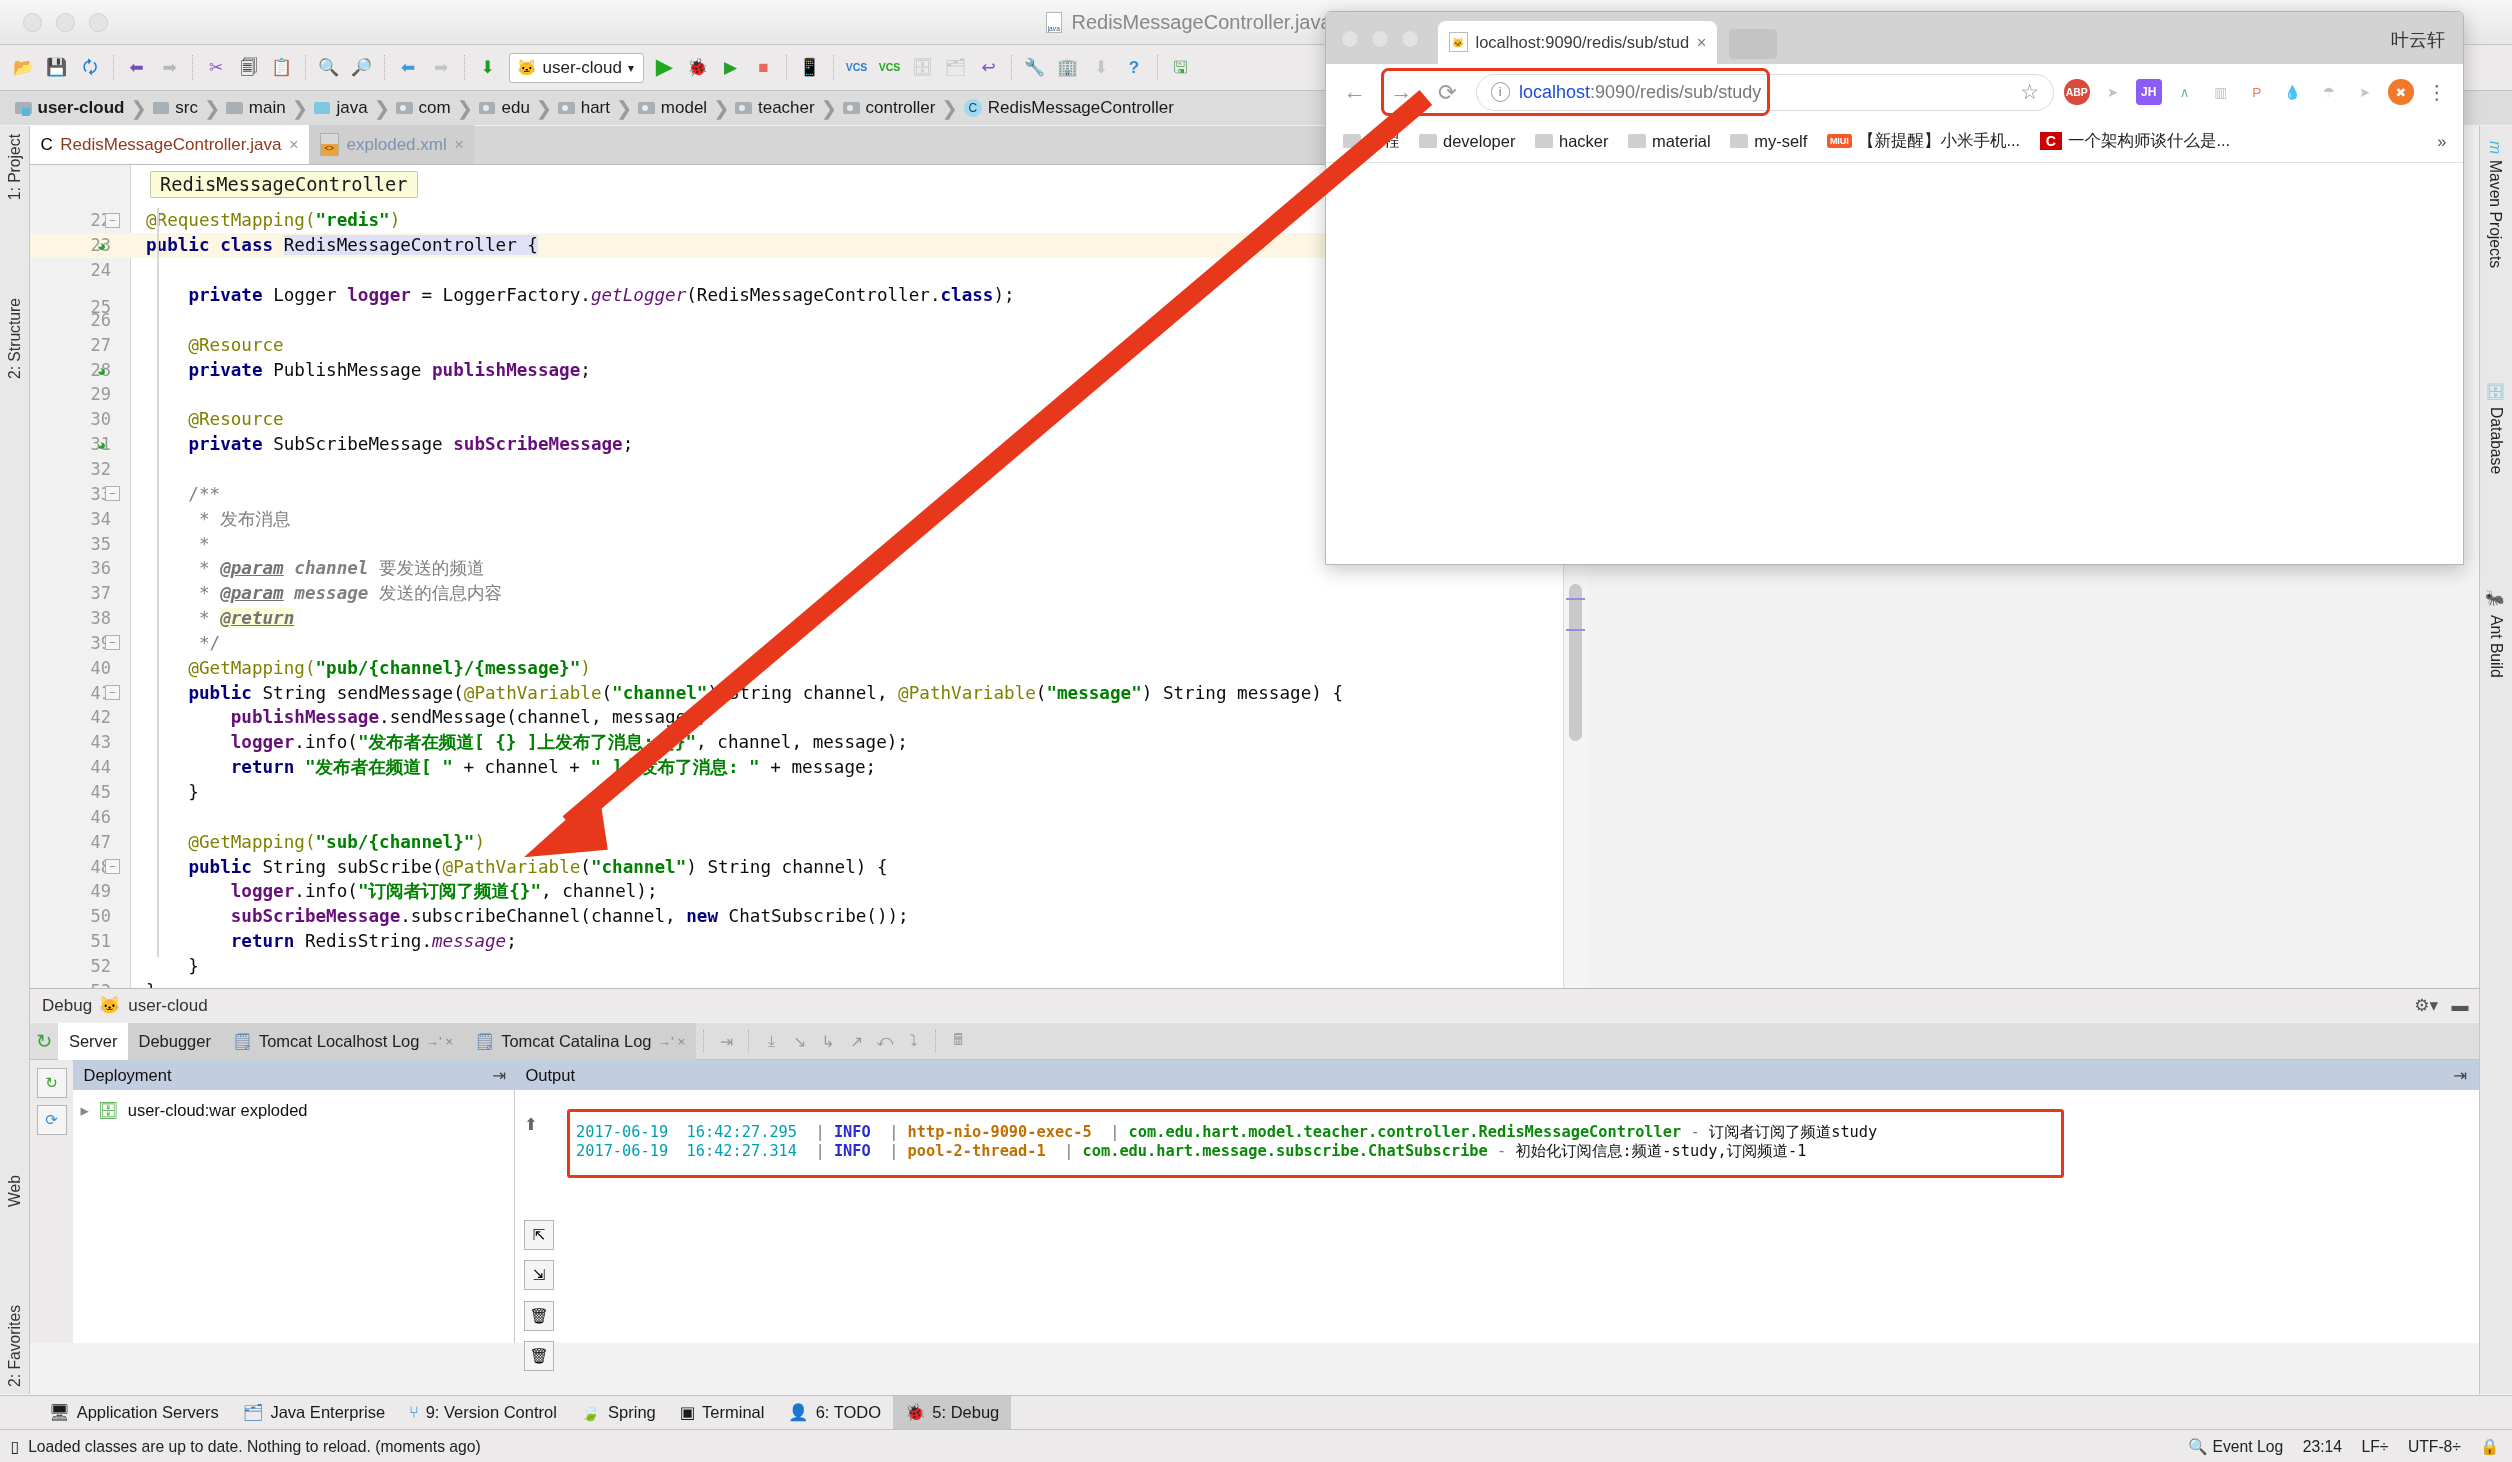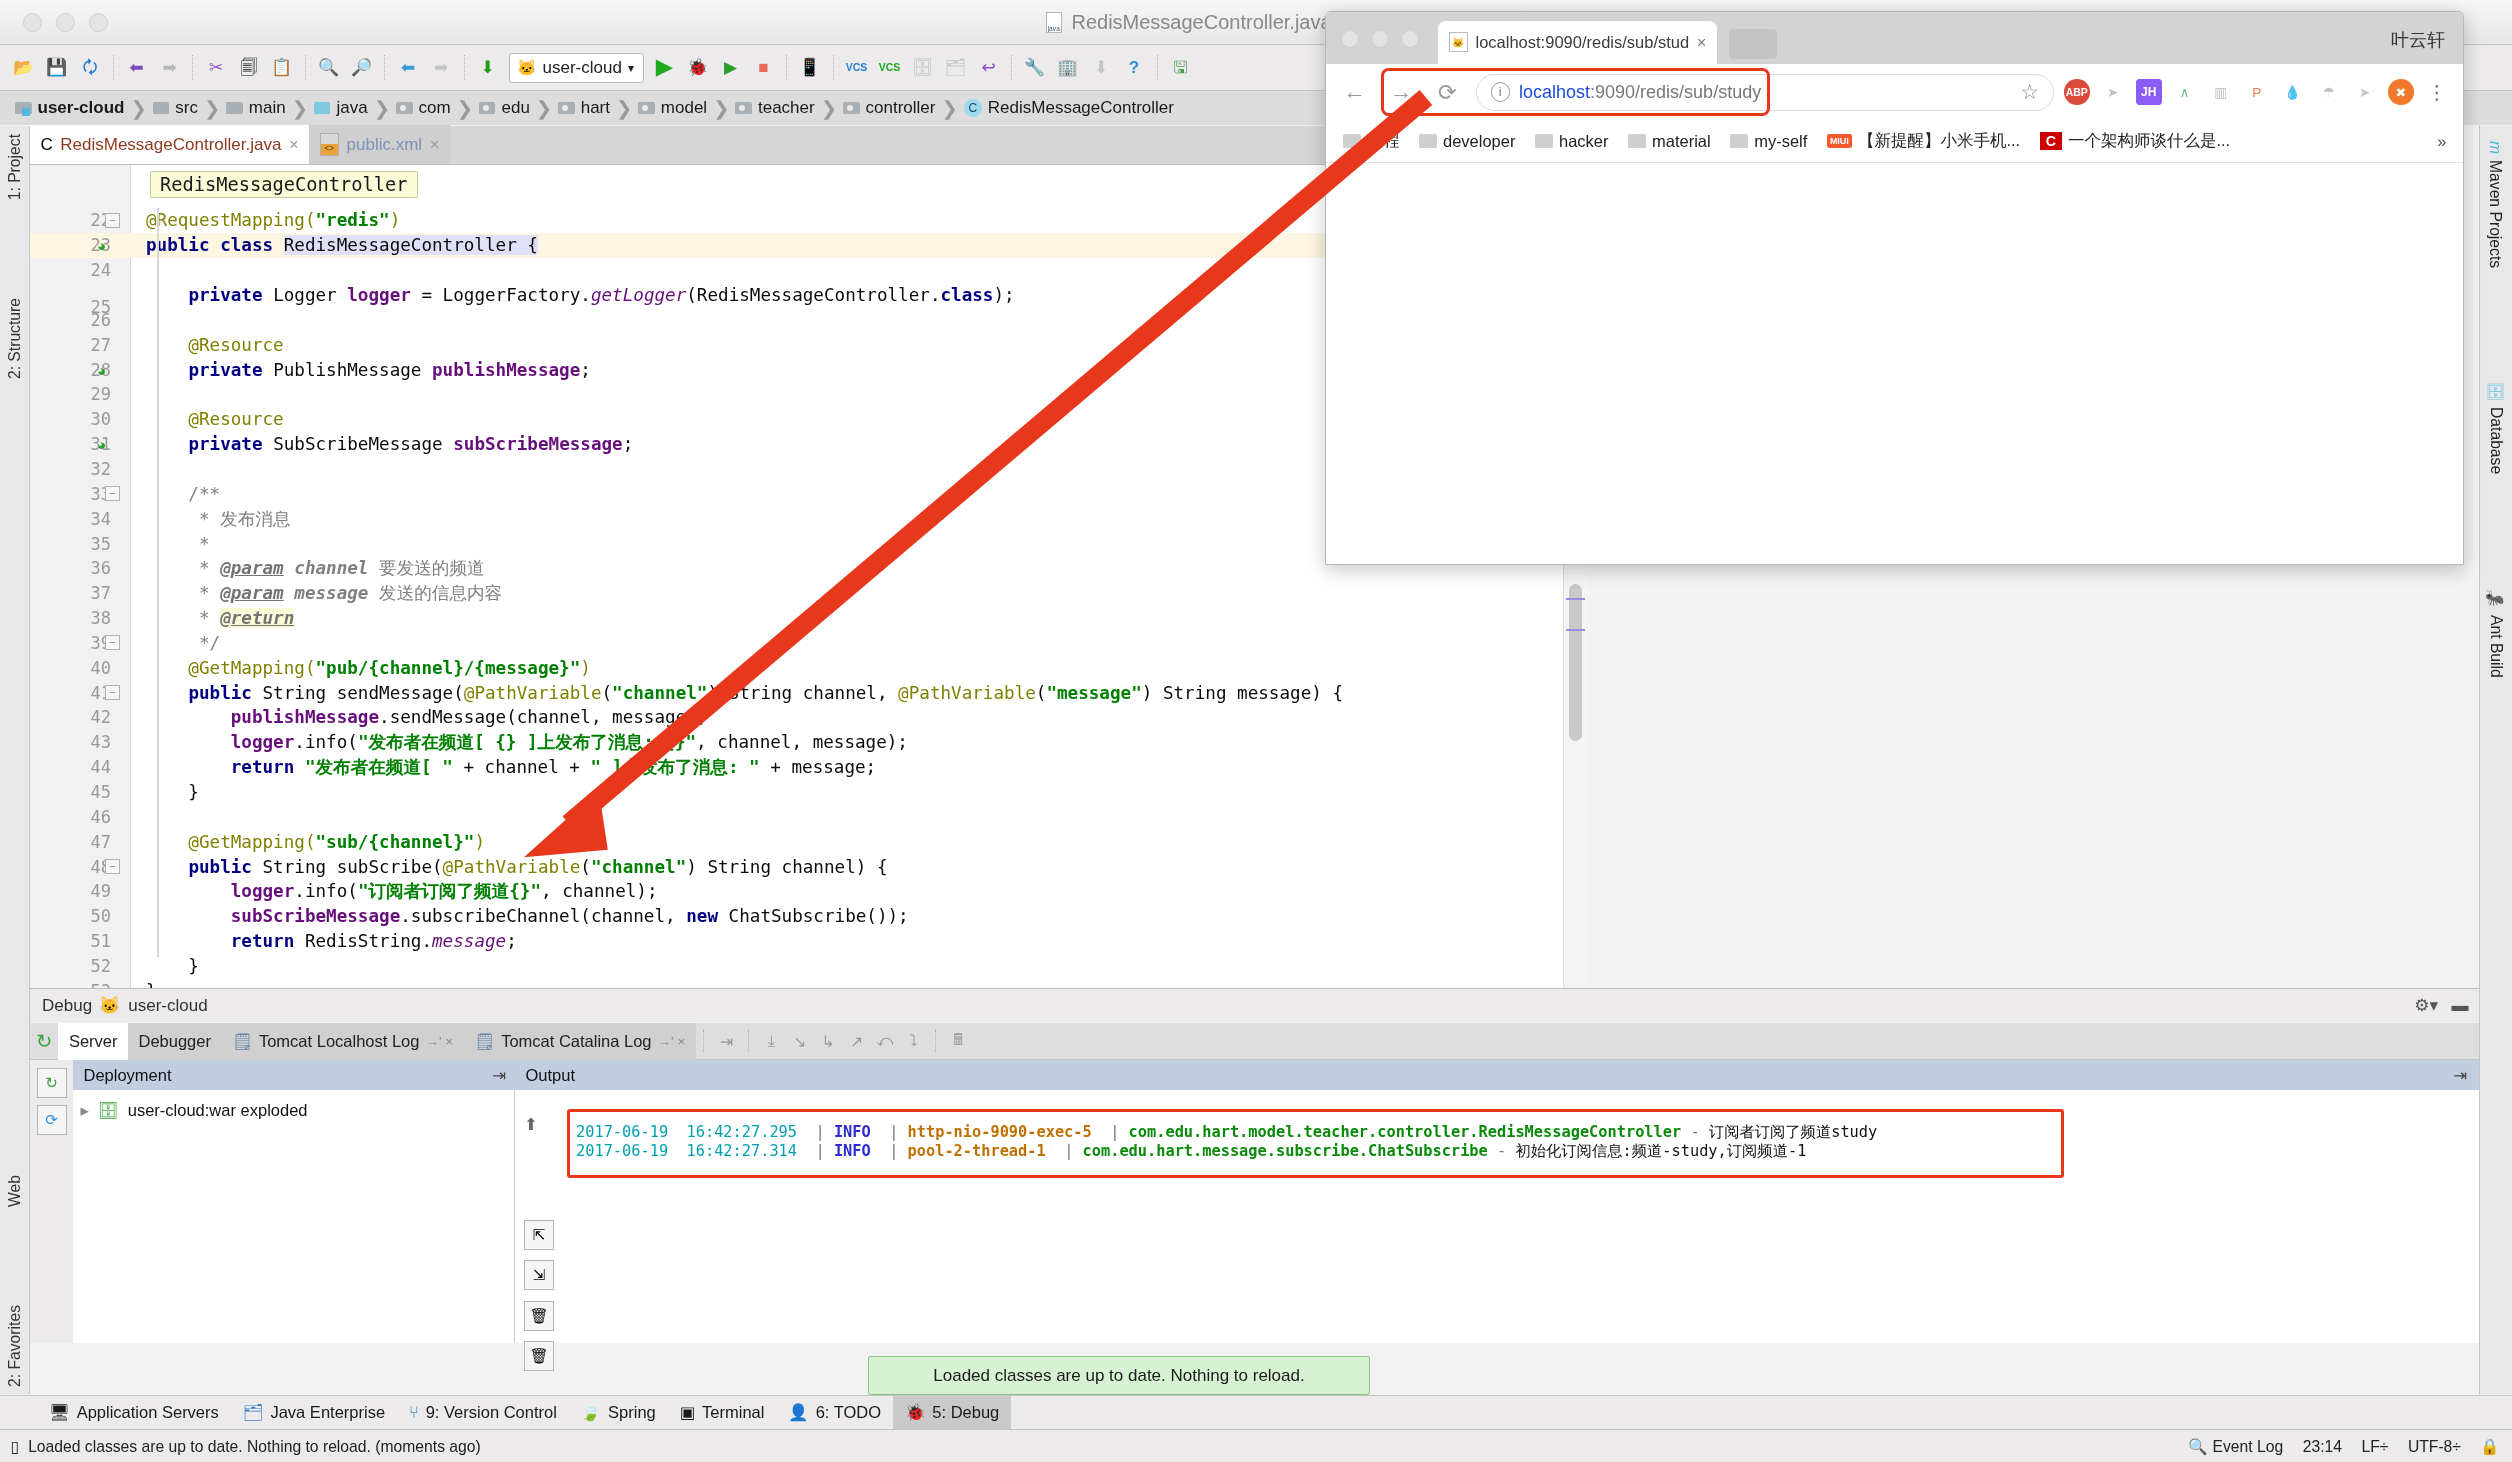--- a/index.html
+++ b/index.html
@@ -475,21 +475,21 @@
   </div>
 
   <div class="tabs-row">
     <div class="etab active">
       <span class="cico">C</span>
       <span class="lbl">RedisMessageController.java</span>
       <span class="x">×</span>
     </div>
     <div class="etab inactive">
       <span class="xml-ico"></span>
-      <span class="lbl">public.xml</span>
+      <span class="lbl">exploded.xml</span>
       <span class="x">×</span>
     </div>
   </div>
 
   <div class="editor">
     <div class="gutter"></div>
     <div class="hint-chip">RedisMessageController</div>
     <div id="code-lines">
         <div class="ln" style="top: 43px;">22</div>
         <div class="fold" style="top: 48px;">−</div>
@@ -647,23 +647,20 @@
     <div class="ctrl-btn">🗑</div>
   </div>
 
   <div class="log-box">
     <div id="log-container" style="padding-top: 10.5px;">
         <div class="log-line"><span class="lg-ts">2017-06-19  16:42:27.295</span><span class="lg-pipe">  | </span><span class="lg-lvl">INFO</span><span class="lg-pipe">  | </span><span class="lg-thr">http-nio-9090-exec-5</span><span class="lg-pipe">  | </span><span class="lg-cls">com.edu.hart.model.teacher.controller.RedisMessageController</span><span class="lg-pipe"> - </span><span class="lg-msg">订阅者订阅了频道study</span></div>
         <div class="log-line"><span class="lg-ts">2017-06-19  16:42:27.314</span><span class="lg-pipe">  | </span><span class="lg-lvl">INFO</span><span class="lg-pipe">  | </span><span class="lg-thr">pool-2-thread-1</span><span class="lg-pipe">  | </span><span class="lg-cls">com.edu.hart.message.subscribe.ChatSubscribe</span><span class="lg-pipe"> - </span><span class="lg-msg">初始化订阅信息:频道-study,订阅频道-1</span></div>
       </div>
   </div>
 
-  <div class="toast">
-    <span>Loaded classes are up to date. Nothing to reload.</span>
-  </div>
 
   <div class="tool-strip">
     <div class="ts-item">
       <span>🖥</span>
       <span>Application Servers</span>
     </div>
     <div class="ts-item">
       <span style="color:#3a7fc4;">🗂</span>
       <span>Java Enterprise</span>
     </div>

